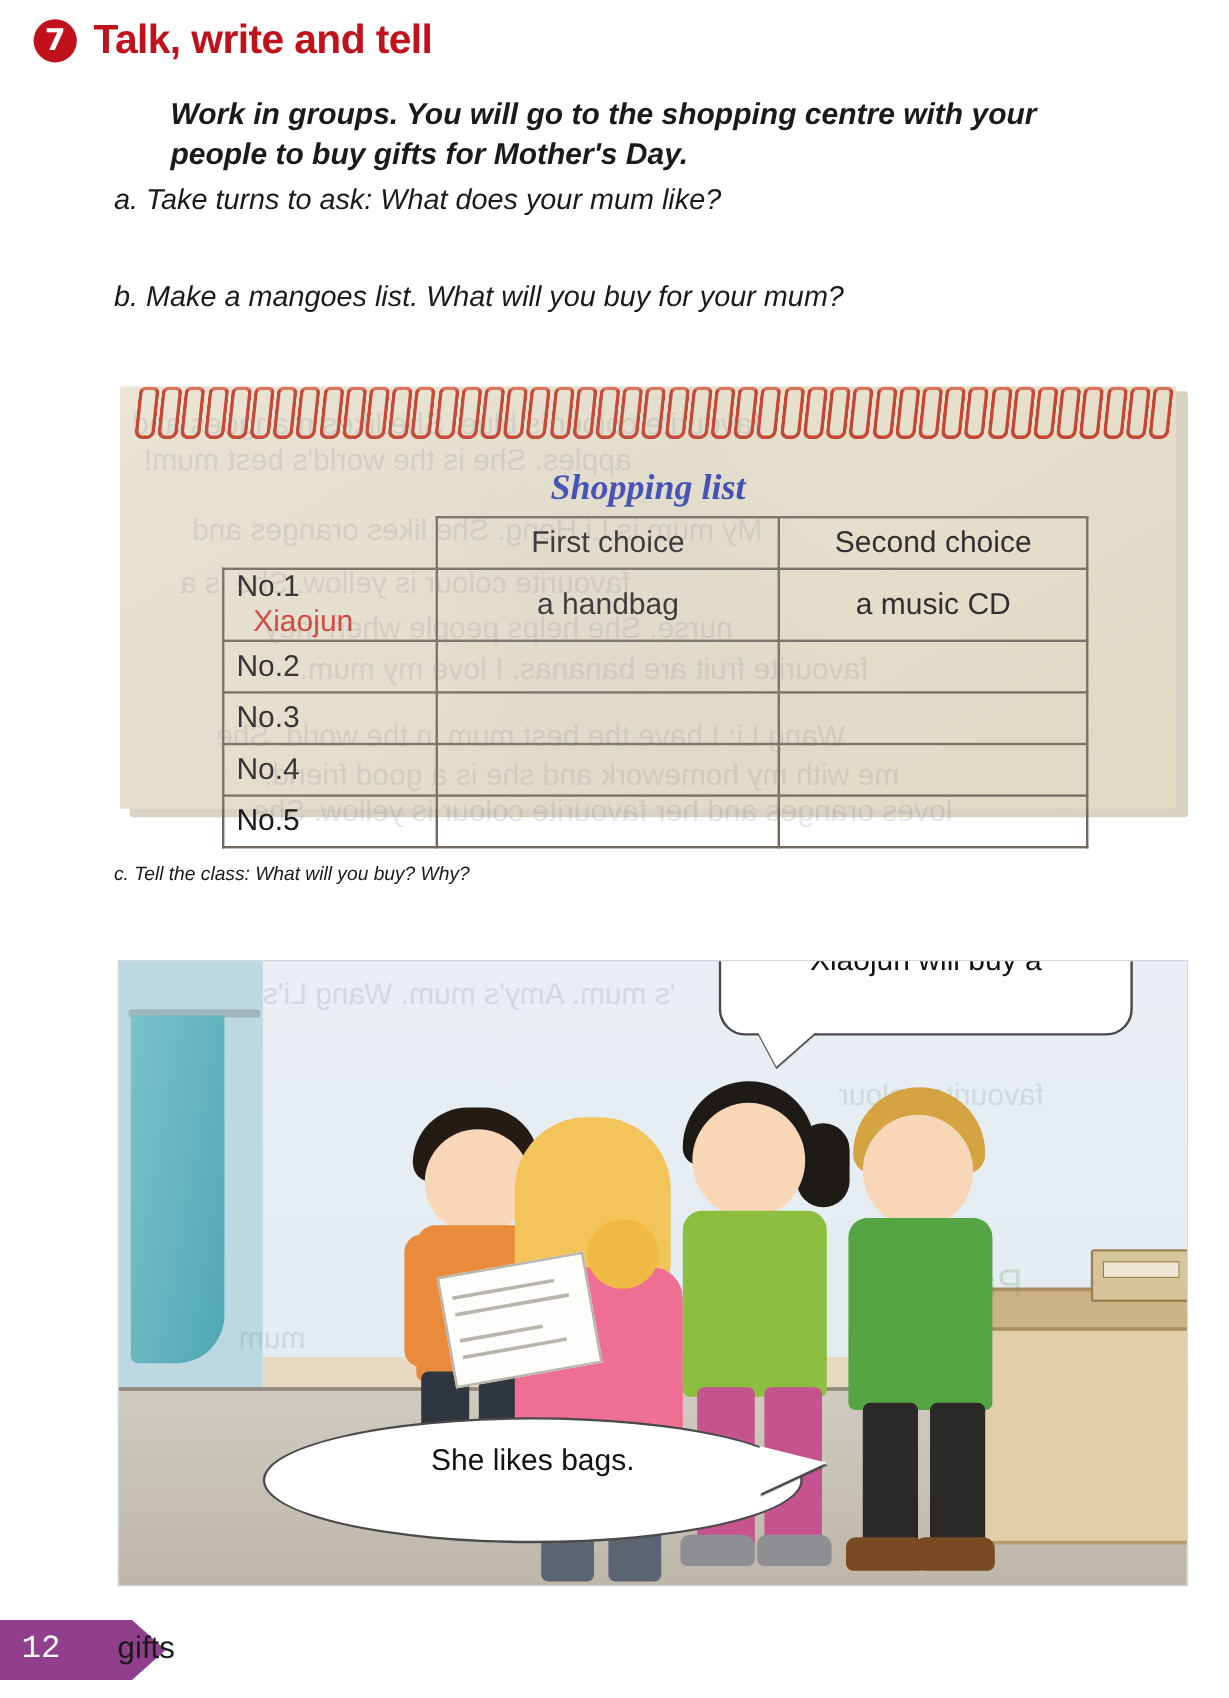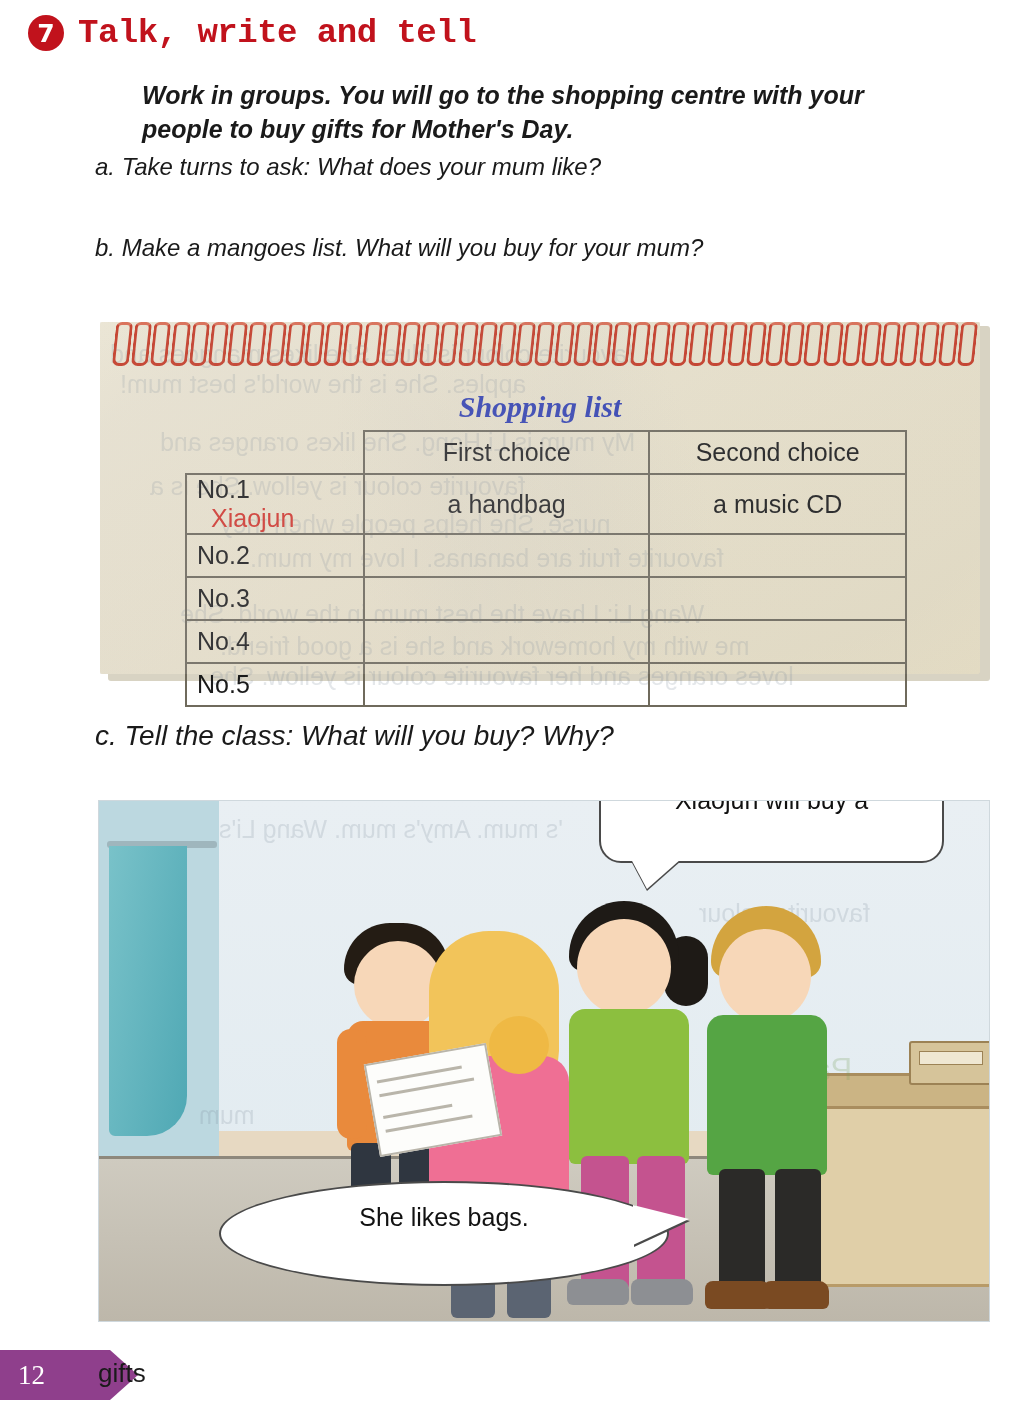--- a/index.html
+++ b/index.html
@@ -17,21 +17,21 @@
   }
   .sec-num{
     width:36px;height:36px;border-radius:50%;
     background:#c1121c;color:#fff;
     font-size:25px;font-weight:bold;
     display:flex;align-items:center;justify-content:center;
     font-family:"DejaVu Sans", sans-serif;
   }
   .sec-title{
     font-size:34px;font-weight:bold;color:#c1121c;
-    font-family:Liberation Mono, monospace;
+    font-family:Liberation Sans, sans-serif;
     letter-spacing:-0.5px;
   }
 
   
   .intro{
     position:absolute;left:95px;top:78px;width:890px;
     font-size:25px;line-height:34px;color:#1a1a1a;
     font-style:italic;font-weight:bold;
     font-family:"Liberation Sans", sans-serif;
     margin-left:47px;
@@ -107,21 +107,21 @@
   table.shop th{font-weight:normal;text-align:center;}
   td.no-col{width:160px;text-align:left;padding-left:14px;}
   td.c1,th.c1{width:275px;text-align:center;}
   td.c2,th.c2{width:245px;text-align:center;}
   .hdr-blank{border:none !important;background:transparent !important;}
   .red{color:#d8342a;}
 
   
   .task-c{
     position:absolute;left:95px;top:720px;width:900px;
-    font-size:28px;color:#1a1a1a;font-style:italic;
+    font-size:16px;color:#1a1a1a;font-style:italic;
     font-family:"Liberation Sans", sans-serif;
   }
 
   
   .scene{
     position:absolute;left:98px;top:800px;width:890px;height:520px;
     overflow:hidden;
     background:#e6eef2;
     border:1px solid #cfd8dd;
   }
@@ -232,21 +232,21 @@
     filter:drop-shadow(1px 2px 0 #4a4a4a);
   }
 
   
   .page-tab{
     position:absolute;left:0;top:1350px;width:110px;height:50px;
     background:#8f3f8c;
   }
   .page-tab .pnum{
     position:absolute;left:18px;top:10px;color:#fff;font-size:27px;
-    font-family:Liberation Serif, serif;
+    font-family:Liberation Mono, monospace;
   }
   .tab-arrow{
     position:absolute;left:110px;top:1350px;width:0;height:0;
     border-top:25px solid transparent;border-bottom:25px solid transparent;
     border-left:28px solid #8f3f8c;
   }
   .page-word{
     position:absolute;left:98px;top:1358px;font-size:26px;color:#1a1a1a;
     font-family:"Liberation Sans", sans-serif;
   }

